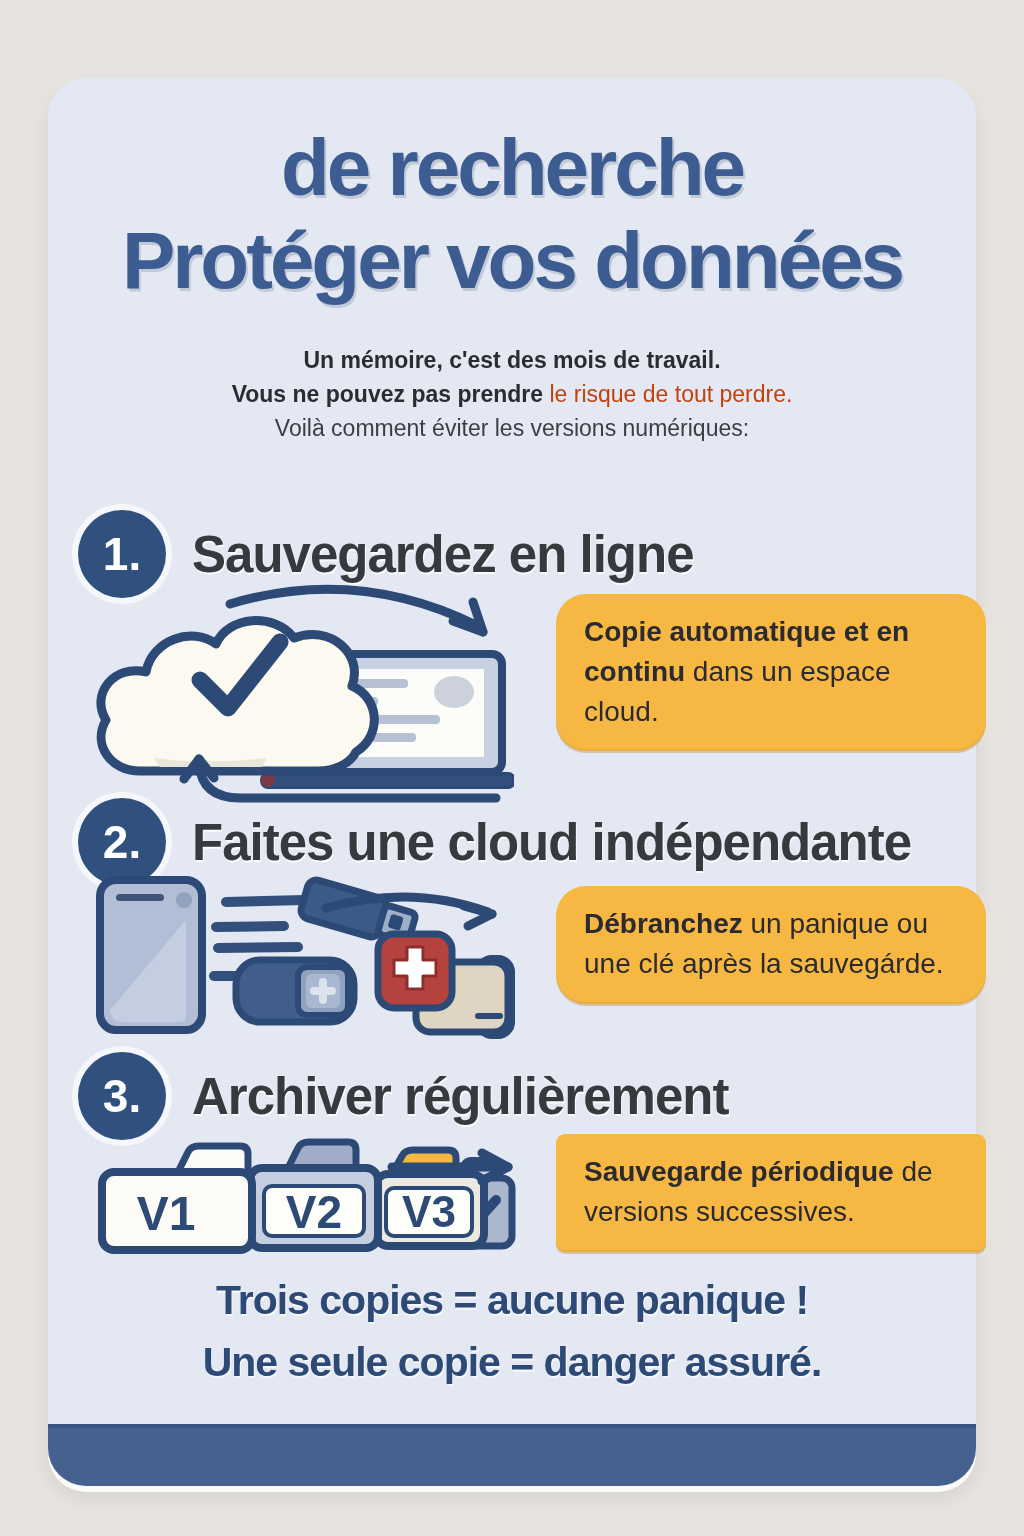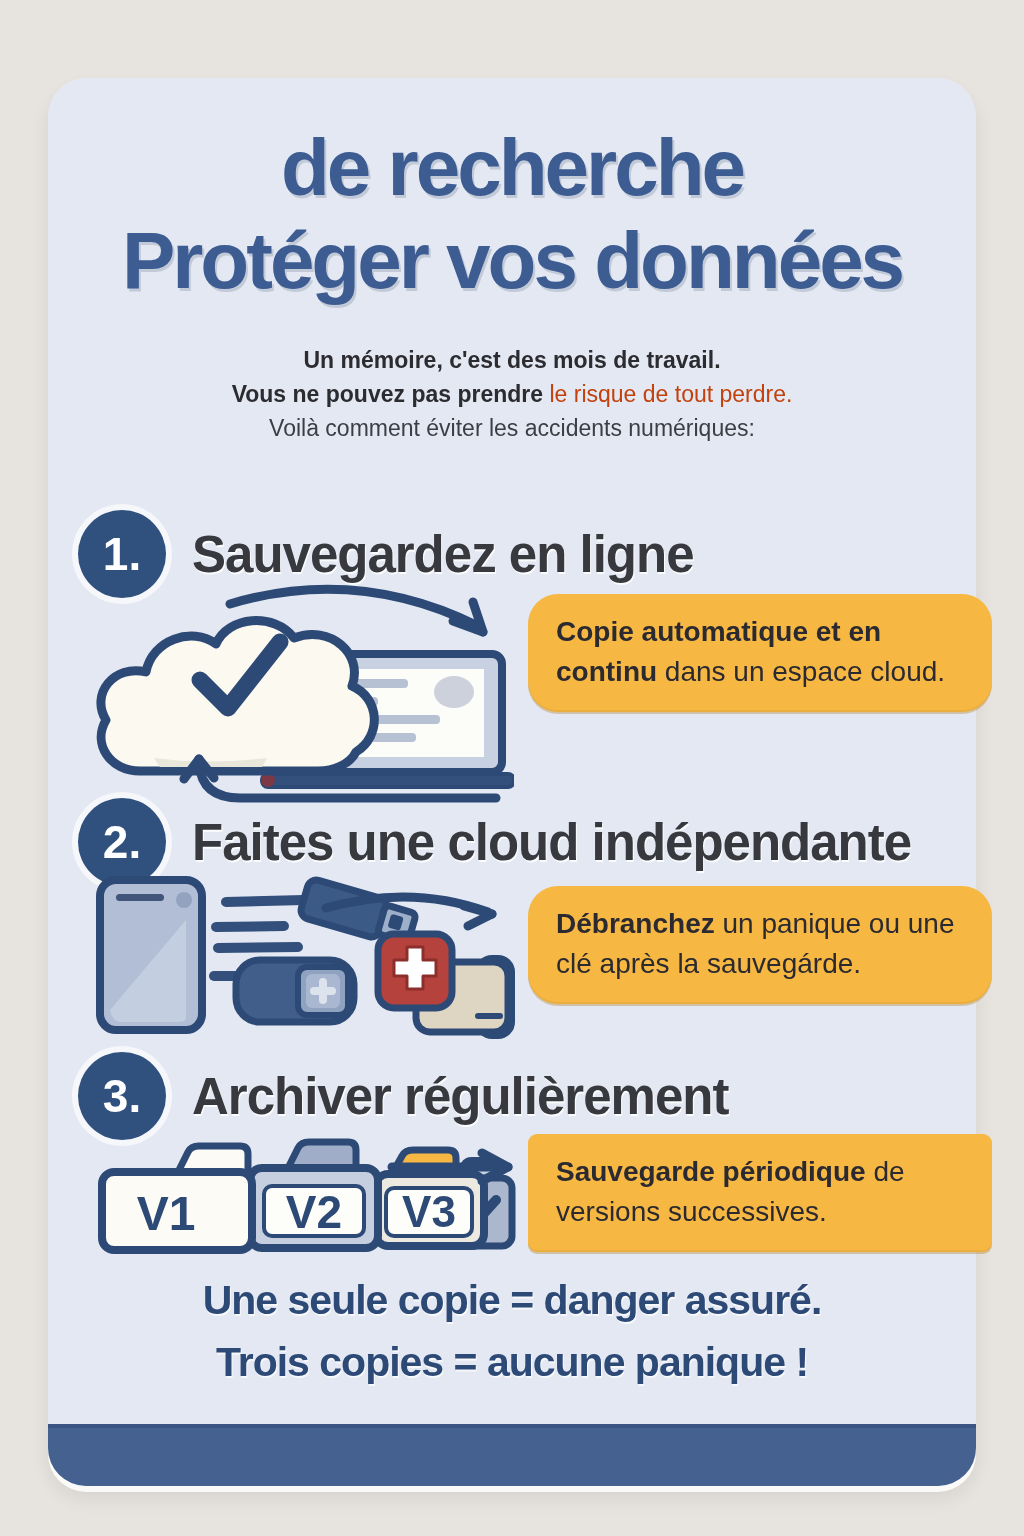--- a/index.html
+++ b/index.html
@@ -75,22 +75,22 @@
   }
   .step-label {
     font-size: 51px;
     font-weight: bold;
     color: #38393e;
     letter-spacing: -1px;
     text-shadow: 1px 2px 0 rgba(255,255,255,0.85);
   }
   .callout {
     position: absolute;
-    left: 480px;
-    width: 464px;
+    left: 508px;
+    width: 430px;
     box-sizing: border-box;
     background: #f7b843;
     border-radius: 30px;
     padding: 18px 28px 20px 28px;
     font-size: 28px;
     line-height: 1.42;
     color: #2b2a30;
     box-shadow: 0 2px 0 rgba(176,120,28,0.35), inset 0 -2px 0 rgba(0,0,0,0.05);
   }
   .callout-1 { top: 516px; }
@@ -141,21 +141,21 @@
 <div class="card">
 
   <div class="page-title">
     <div>de recherche</div>
     <div>Protéger vos données</div>
   </div>
 
   <div class="intro">
     <div class="b">Un mémoire, c'est des mois de travail.</div>
     <div><span class="b">Vous ne pouvez pas prendre</span><span class="r"> le risque de tout perdre.</span></div>
-    <div class="intro-line3">Voilà comment éviter les accidents numériques:</div>
+    <div class="intro-line3">Voilà comment éviter les versions numériques:</div>
   </div>
 
   <div class="step-head step-1-head">
     <div class="badge">
         <span>1.</span>
       </div>
     <div class="step-label">Sauvegardez en ligne</div>
   </div>
 
   <svg class="illus illus-1" viewBox="0 0 432 236">
@@ -293,18 +293,18 @@
       <path d="M416 33 L 390 19"></path>
       <path d="M416 33 L 390 47"></path>
     </g>
   </svg>
 
   <div class="callout callout-3">
     <strong>Sauvegarde périodique</strong><span> de versions successives.</span>
   </div>
 
   <div class="closing">
+    <div>Trois copies = aucune panique !</div>
     <div>Une seule copie = danger assuré.</div>
-    <div>Trois copies = aucune panique !</div>
   </div>
 
   <div class="footer-bar"></div>
 </div>
 
 </body></html>

